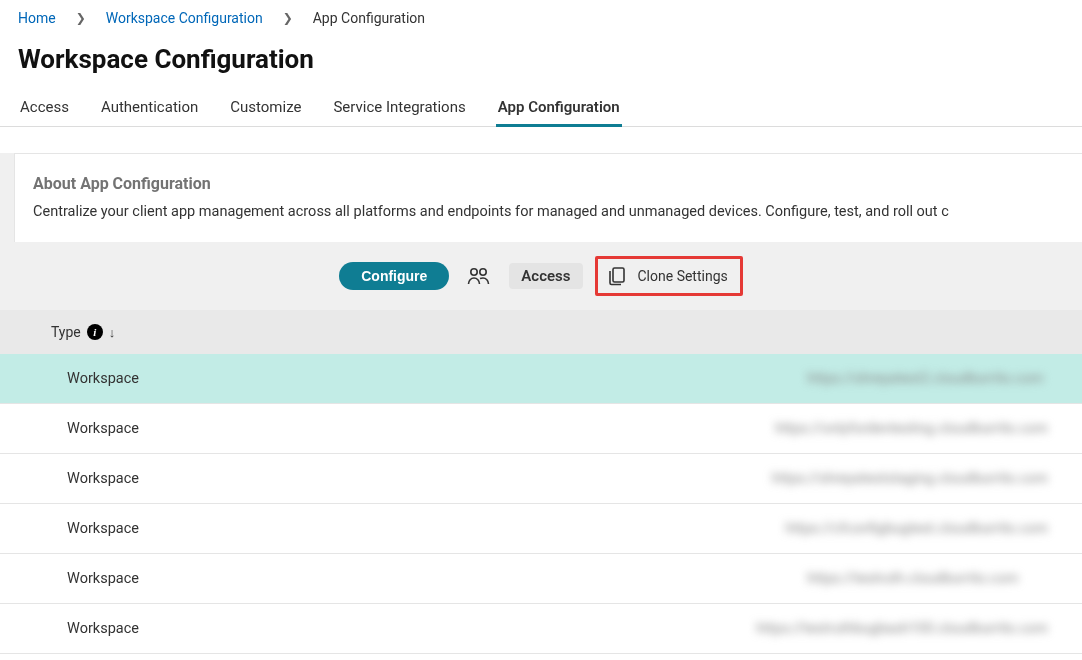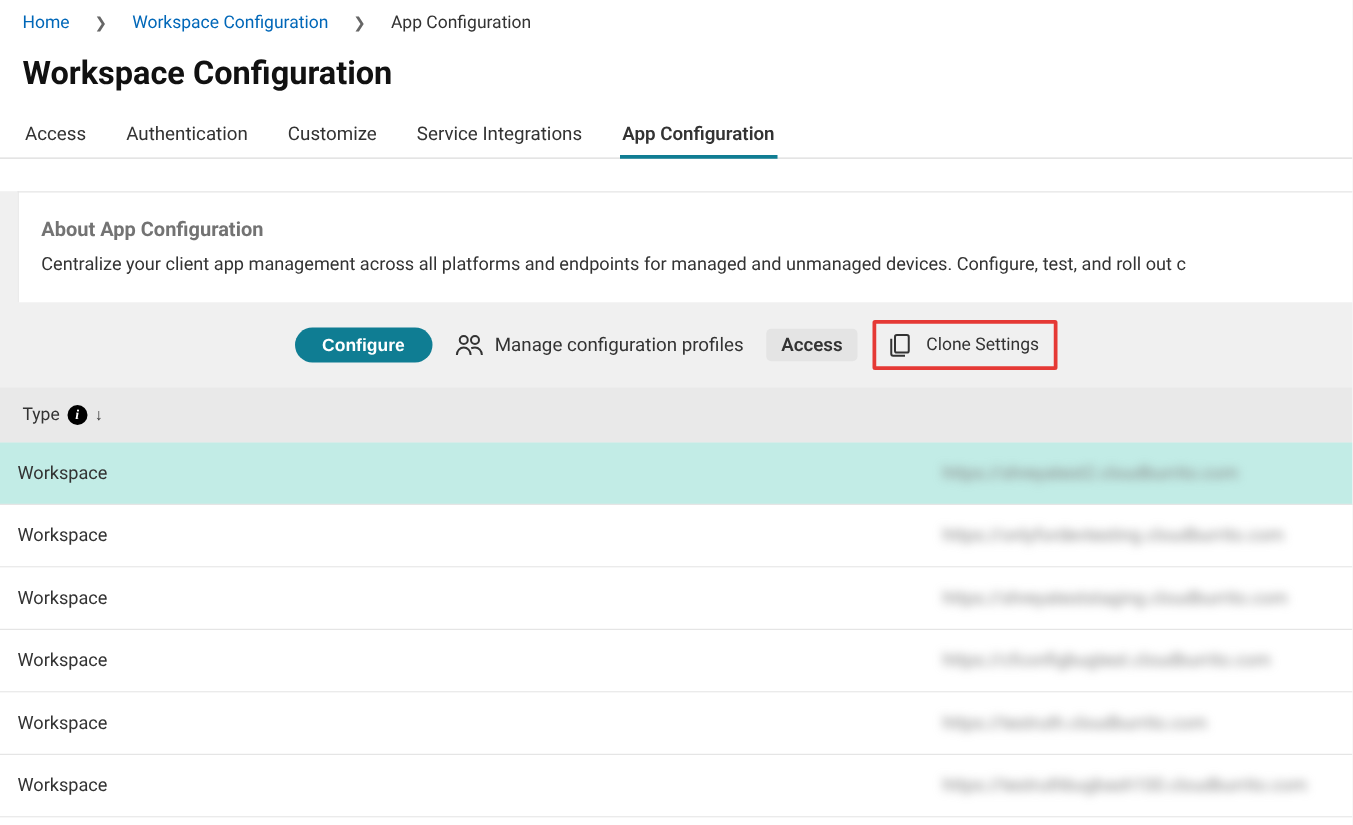--- a/index.html
+++ b/index.html
@@ -116,26 +116,26 @@
       gap: 10px;
       cursor: pointer;
     }
     .table-header {
       display: flex;
       background: #e9e9e9;
       padding: 14px 18px;
       font-size: 14px;
       color: #333;
     }
-    .col-type { width: 740px; display: flex; align-items: center; gap: 6px; }
+    .col-type { width: 740px; display: flex; align-items: center; gap: 6px; margin-left: 33px; }
     .col-name { flex: 1; }
     .table-row {
       display: flex;
       background: #fff;
-      padding: 16px 14px;
+      padding: 16px 34px;
       border-bottom: 1px solid #e5e5e5;
       font-size: 14.5px;
     }
     .table-row.highlighted { background: #c2ece6; }
     .table-row .col-type { color: #333; }
     .table-row .col-name { color: #888; filter: blur(4px); }
     .info-icon {
       display: inline-flex;
       width: 16px; height: 16px;
       background: #000;
@@ -184,21 +184,20 @@
 
     <div class="toolbar-item">
       <span>
         <svg width="24" height="20" viewBox="0 0 24 20" fill="none" stroke="#333" stroke-width="1.6">
           <circle cx="7" cy="6" r="3.2"></circle>
           <path d="M1.5 18c0-3.5 2.5-6 5.5-6s5.5 2.5 5.5 6"></path>
           <circle cx="16" cy="6" r="3.2"></circle>
           <path d="M13 12.6c1-0.4 2-0.6 3-0.6 3 0 5.5 2.5 5.5 6"></path>
         </svg>
       </span>
-      <span>Manage configuration profiles</span>
     </div>
 
     <div class="btn-preview">Access</div>
 
     <div class="highlight-box">
       <span>
         <svg width="22" height="22" viewBox="0 0 22 22" fill="none" stroke="#333" stroke-width="1.6">
           <rect x="7" y="3" width="11" height="14" rx="1.5"></rect>
           <path d="M4 6v12a1.5 1.5 0 0 0 1.5 1.5H15"></path>
         </svg>

